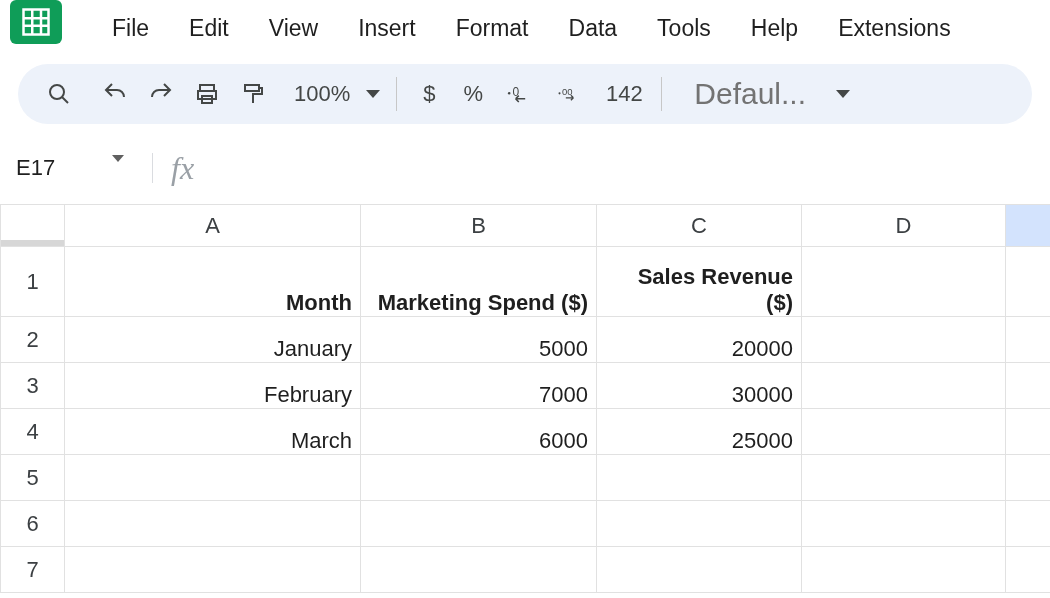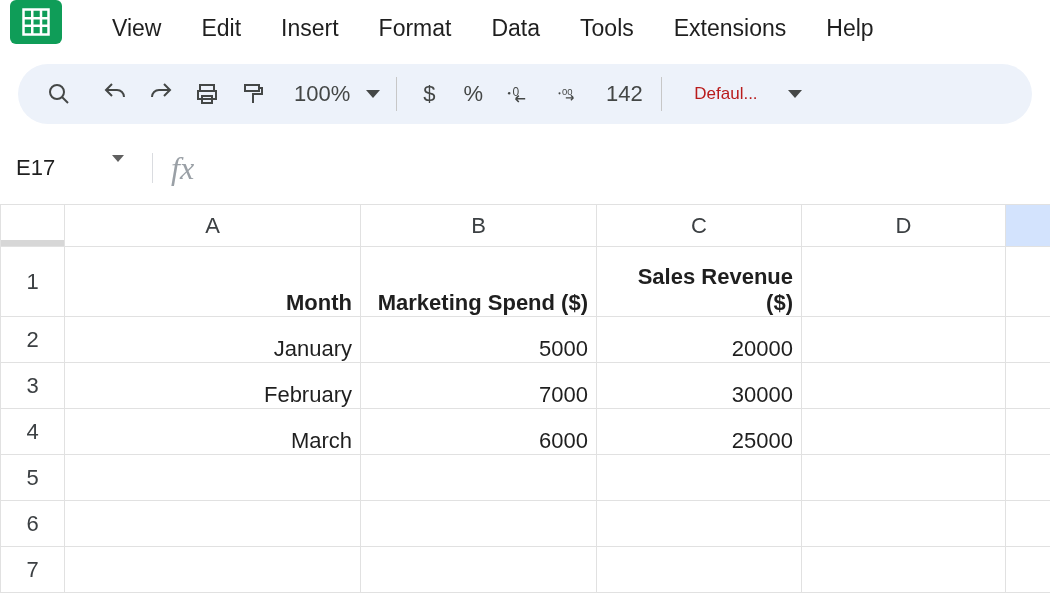--- a/index.html
+++ b/index.html
@@ -173,28 +173,29 @@
 <div class="menubar">
   <div class="logo">
     <svg viewBox="0 0 24 24">
       <rect x="2" y="2" width="20" height="20" fill="none" stroke="#fff" stroke-width="2"></rect>
       <line x1="2" y1="9" x2="22" y2="9" stroke="#fff" stroke-width="2"></line>
       <line x1="2" y1="15" x2="22" y2="15" stroke="#fff" stroke-width="2"></line>
       <line x1="9" y1="2" x2="9" y2="22" stroke="#fff" stroke-width="2"></line>
       <line x1="16" y1="2" x2="16" y2="22" stroke="#fff" stroke-width="2"></line>
     </svg>
   </div>
+  <div class="menu-item">File</div>
+  <div class="menu-item">Edit</div>
   <div class="menu-item">View</div>
-  <div class="menu-item">Edit</div>
   <div class="menu-item">Insert</div>
   <div class="menu-item">Format</div>
   <div class="menu-item">Data</div>
   <div class="menu-item">Tools</div>
+  <div class="menu-item">Help</div>
   <div class="menu-item">Extensions</div>
-  <div class="menu-item">Help</div>
 </div>
 
 <div class="toolbar">
   <div class="tb-btn">
     <svg viewBox="0 0 24 24">
         <circle cx="10" cy="10" r="7"></circle>
         <line x1="15" y1="15" x2="21" y2="21"></line>
       </svg>
   </div>
   <div class="tb-btn" style="margin-left:10px">
@@ -239,21 +240,21 @@
   <div class="tb-btn" style="width:56px">
     <svg viewBox="0 0 38 24">
       <circle cx="4" cy="11" r="1.6" fill="#444746" stroke="none"></circle>
       <text x="8" y="14" font-size="15" fill="#444746" stroke="none" font-family="Arial">00</text>
       <path d="M14 18 H26 M26 18 L22 14 M26 18 L22 22" stroke="#444746" stroke-width="2"></path>
     </svg>
   </div>
   <div class="tb-text" style="width:54px;justify-content:center">142</div>
   <div class="tb-sep"></div>
   <div class="font-group">
-    <span class="tb-text" style="font-size:17px;color:#b91c1c">Defaul...</span>
+    <span class="tb-text" style="font-size:30px;color:#737373">Defaul...</span>
     <span class="caret-down" style="margin-left:22px"></span>
   </div>
 </div>
 
 <div class="namebox-row">
   <div class="namebox">
     <span>E17</span>
     <span class="namebox-caret"></span>
   </div>
   <div class="fx-sep"></div>

